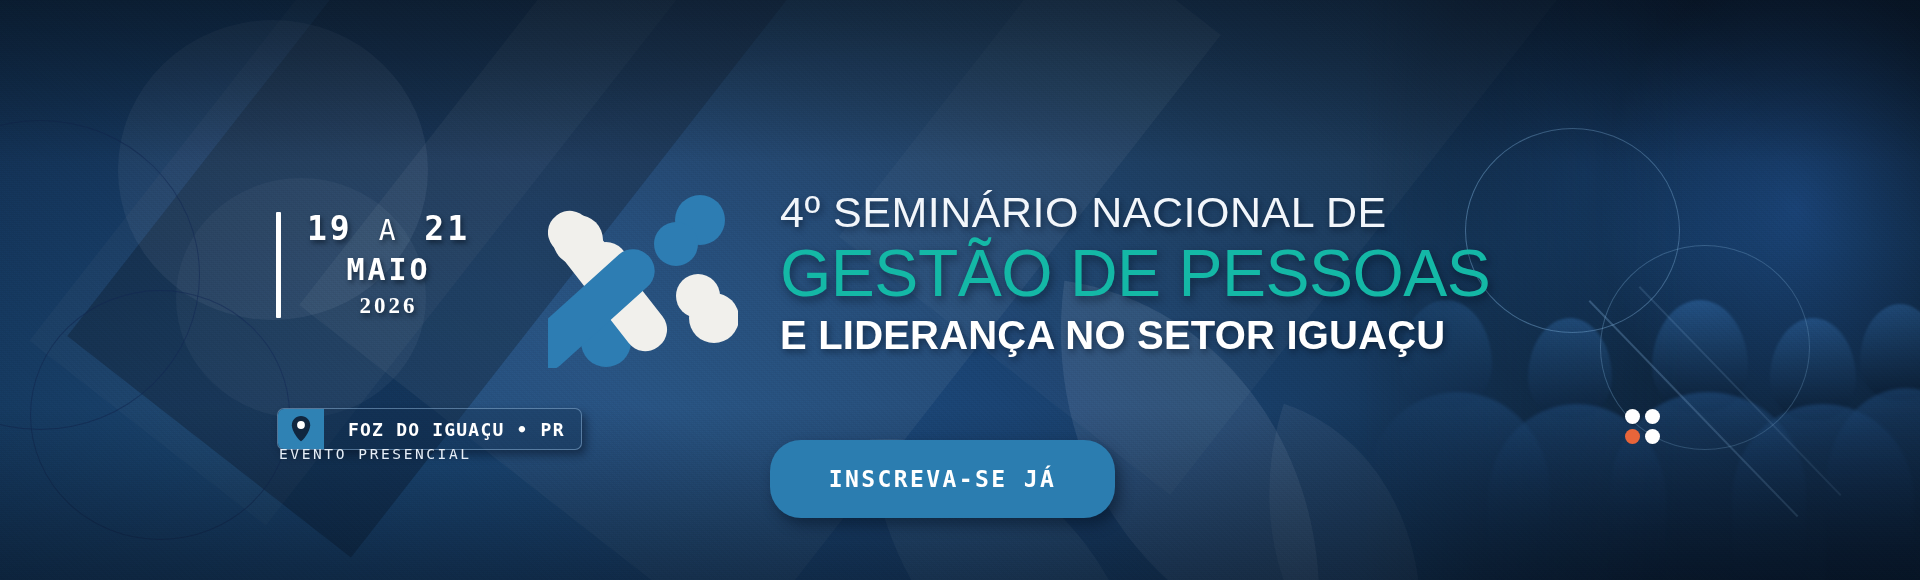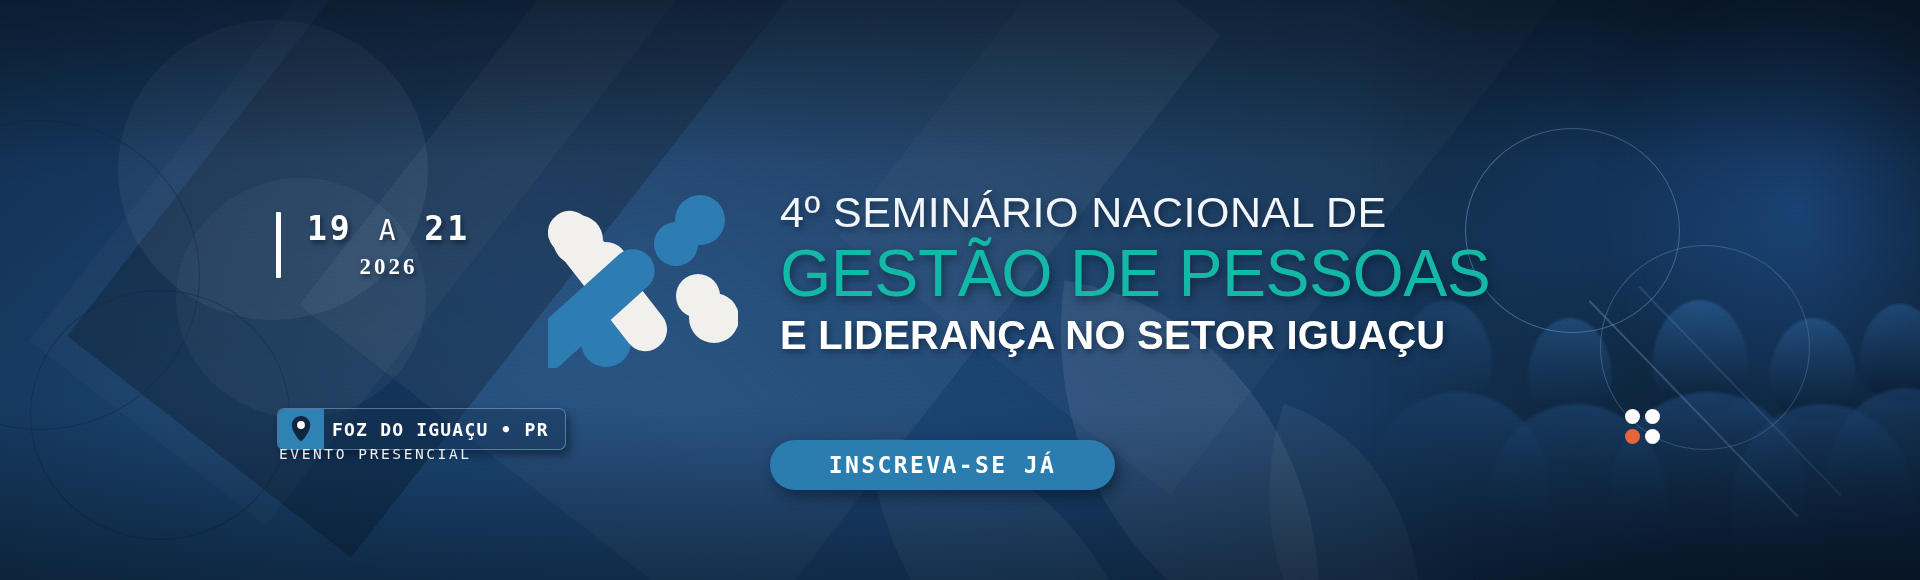--- a/index.html
+++ b/index.html
@@ -135,21 +135,21 @@
     box-shadow:4px 5px 9px rgba(4,14,28,.45);
   }
   .loc-icon-box{
     width:46px; height:100%;
     background:#2f82b4;
     border-radius:6px 0 0 6px;
     display:flex; align-items:center; justify-content:center;
   }
   .pin{display:block;}
   .loc-text{
-    flex:1; text-align:center; padding:0 16px 0 8px;
+    flex:1; text-align:center; padding:0 16px 0 24px;
     color:#ffffff; font-weight:700; font-size:18px; letter-spacing:1.2px;
     font-family:"DejaVu Sans Mono","Liberation Mono",monospace;
   }
   .loc-sub{
     position:absolute; left:279px; top:446px;
     color:#e6eef7; font-size:14.5px; letter-spacing:2.6px; font-weight:400;
     font-family:"DejaVu Sans Mono","Liberation Mono",monospace;
   }
 
   
@@ -169,21 +169,21 @@
   }
   .h-sub{
     color:#ffffff; font-size:40px; font-weight:700; letter-spacing:.2px;
     line-height:1.05; margin-top:6px; white-space:nowrap;
     text-shadow:2px 3px 6px rgba(3,14,28,.45);
   }
 
   
   .cta{
     position:absolute; left:770px; top:440px;
-    width:345px; height:50px;
+    width:345px; height:78px;
     background:#2b7db0;
     border:none; border-radius:31px;
     color:#ffffff; font-size:23px; font-weight:700; letter-spacing:2.4px;
     font-family:"DejaVu Sans Mono","Liberation Mono",monospace;
     cursor:pointer;
     box-shadow:5px 7px 14px rgba(3,14,28,.45);
   }
 
   
   .brand{position:absolute; left:1445px; top:455px; display:flex; align-items:flex-end;}
@@ -248,20 +248,21 @@
   <div class="content">
 
     <div class="date-block">
       <div class="date-rule"></div>
       <div class="date-lines">
         <div class="date-line d-days">
           <span>19</span>
           <span class="sep">A</span>
           <span>21</span>
         </div>
+        <div class="date-line d-month">MAIO</div>
         <div class="date-line d-year">2026</div>
       </div>
     </div>
 
     <div class="loc-badge">
       <div class="loc-icon-box">
         <svg class="pin" width="22" height="28" viewBox="0 0 22 28">
           <path d="M11 1C5.9 1 1.8 5.1 1.8 10.2c0 6.6 8 16 9.2 16s9.2-9.4 9.2-16C20.2 5.1 16.1 1 11 1z" fill="#10263f"></path>
           <circle cx="11" cy="10" r="3.9" fill="#ffffff"></circle>
         </svg>

